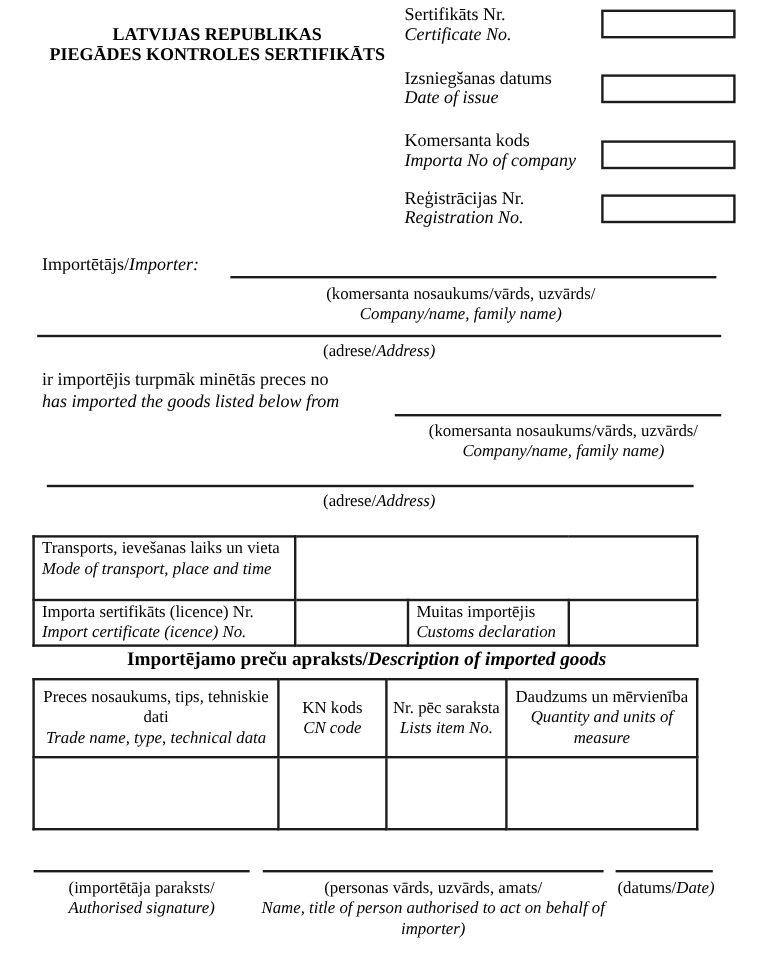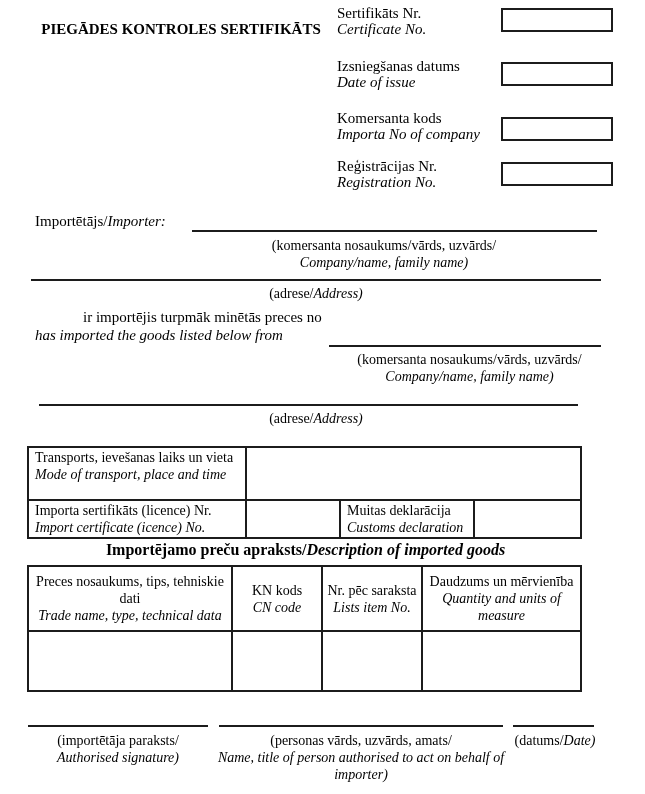--- a/index.html
+++ b/index.html
@@ -36,20 +36,21 @@
     position:absolute; left:27px; top:541px; width:557px;
     text-align:center; font-weight:bold; font-size:16px;
   }
 </style>
 </head>
 <body>
 
 <div class="page">
 
   <div class="title-block">
+    <div>LATVIJAS REPUBLIKAS</div>
     <div>PIEGĀDES KONTROLES SERTIFIKĀTS</div>
   </div>
 
   <div class="fieldlabel" style="top:5px;">
     <span class="blk">Sertifikāts Nr.</span>
     <span class="blk i">Certificate No.</span>
   </div>
   <div class="fieldbox" style="top:8px;"></div>
 
   <div class="fieldlabel" style="top:58px;">
@@ -78,21 +79,21 @@
   <div class="abs cap center" style="left:244px; top:237px; width:280px;">
     <span class="blk">(komersanta nosaukums/vārds, uzvārds/</span>
     <span class="blk i">Company/name, family name)</span>
   </div>
 
   <div class="hline" style="left:31px; top:279px; width:570px;"></div>
   <div class="abs cap center" style="left:166px; top:285px; width:300px;">
     <span>(adrese/</span><span class="i">Address)</span>
   </div>
 
-  <div class="abs lh" style="left:35px; top:309px;margin-left:48px;">ir importējis turpmāk minētās preces no</div>
+  <div class="abs lh" style="left:35px; top:309px;">ir importējis turpmāk minētās preces no</div>
   <div class="abs lh i" style="left:35px; top:327px;">has imported the goods listed below from</div>
   <div class="hline" style="left:329px; top:345px; width:272px;"></div>
 
   <div class="abs cap center" style="left:347px; top:351px; width:245px;">
     <span class="blk">(komersanta nosaukums/vārds, uzvārds/</span>
     <span class="blk i">Company/name, family name)</span>
   </div>
 
   <div class="hline" style="left:39px; top:404px; width:539px;"></div>
   <div class="abs cap center" style="left:166px; top:410px; width:300px;">
@@ -114,21 +115,21 @@
       </td>
       <td colspan="3"></td>
     </tr>
     <tr style="height:35px;margin-top:34px;">
       <td>
         <span class="blk">Importa sertifikāts (licence) Nr.</span>
         <span class="blk i">Import certificate (icence) No.</span>
       </td>
       <td></td>
       <td>
-        <span class="blk">Muitas deklarācija</span>
+        <span class="blk">Muitas importējis</span>
         <span class="blk i">Customs declaration</span>
       </td>
       <td></td>
     </tr>
   </tbody>
     </table>
 
   <div class="goods-heading">
     <span>Importējamo preču apraksts/</span><span class="i">Description of imported goods</span>
   </div>

